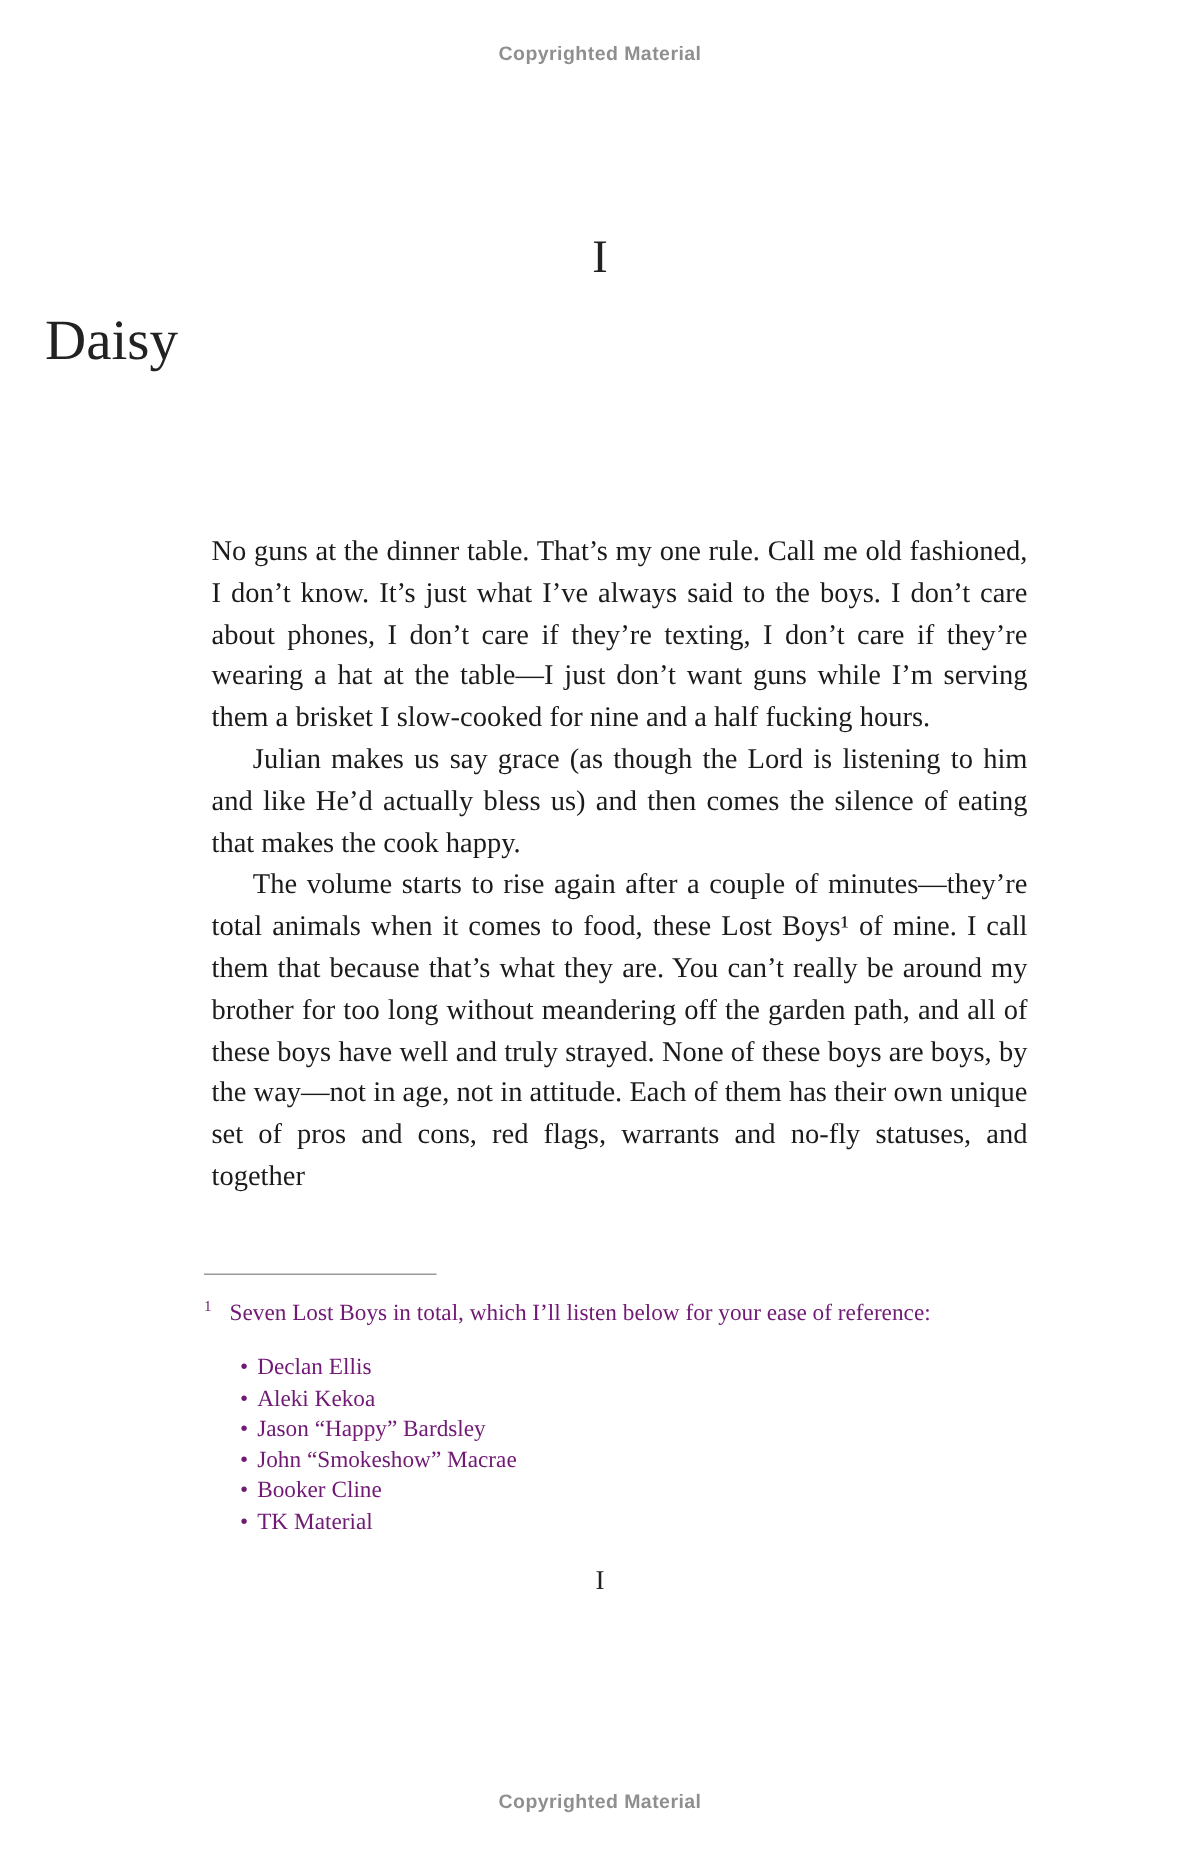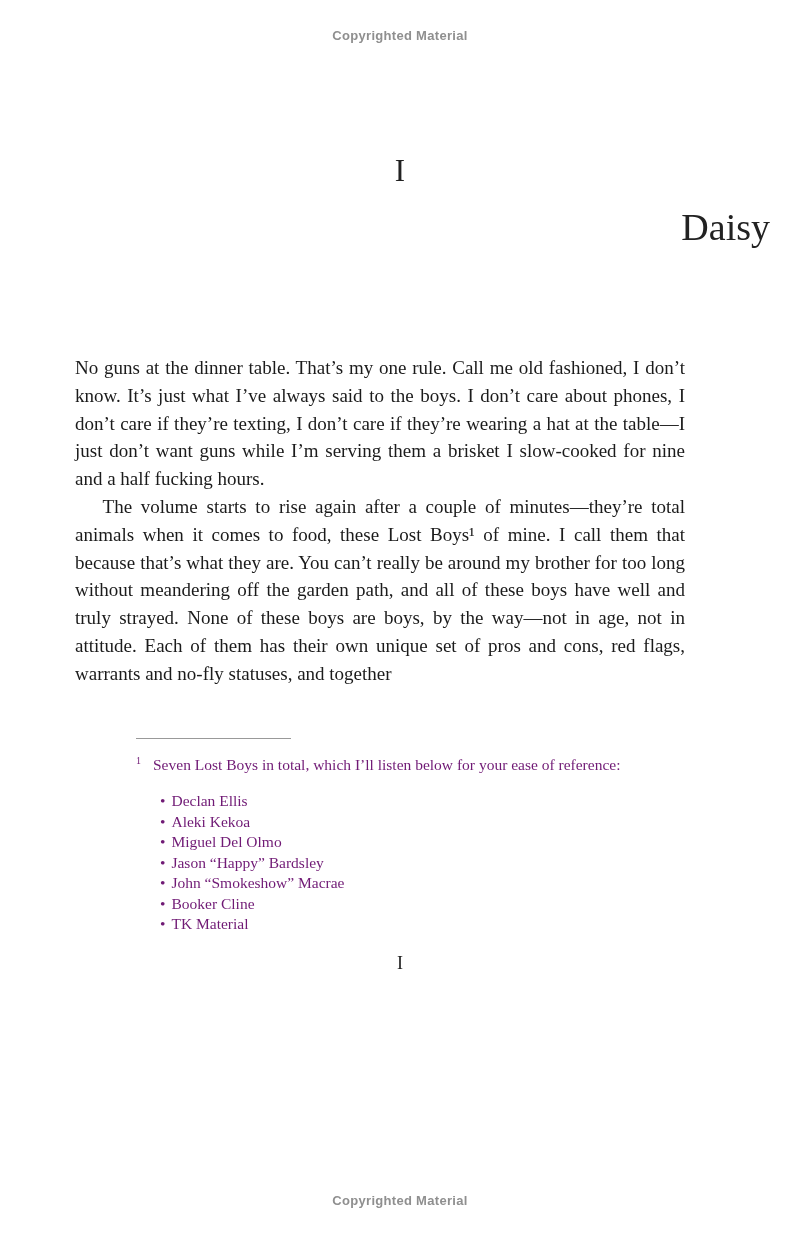--- a/index.html
+++ b/index.html
@@ -33,28 +33,28 @@
 
   .chapter-number {
     margin-top: 155px;
     text-align: center;
     font-size: 31px;
     line-height: 1;
     color: #222;
   }
   .chapter-title {
     margin-top: 22px;
-    text-align: right;
+    text-align: left;
     font-size: 38px;
     line-height: 1;
     color: #222;
   }
 
   .body-text {
-    margin: 108px 85px 0 45px;
+    margin: 108px 85px 0 111px;
     font-size: 19px;
     line-height: 27.8px;
     text-align: justify;
     color: #1b1b1b;
   }
   .body-text p {
     margin: 0;
   }
   .body-text p.indent {
     text-indent: 1.45em;
@@ -109,37 +109,35 @@
 <div class="page">
 
   <div class="copyright top">Copyrighted Material</div>
 
   <div class="chapter-number">I</div>
 
   <div class="chapter-title">Daisy</div>
 
   <div class="body-text">
     <p>No guns at the dinner table. That’s my one rule. Call me old fashioned, I don’t know. It’s just what I’ve always said to the boys. I don’t care about phones, I don’t care if they’re texting, I don’t care if they’re wearing a hat at the table—I just don’t want guns while I’m serving them a brisket I slow-cooked for nine and a half fucking hours.</p>
+    <p class="indent">Julian makes us say grace (as though the Lord is listening to him and like He’d actually bless us) and then comes the silence of eating that makes the cook happy.</p>
     <p class="indent">The volume starts to rise again after a couple of minutes—they’re total animals when it comes to food, these Lost Boys¹ of mine. I call them that because that’s what they are. You can’t really be around my brother for too long without meandering off the garden path, and all of these boys have well and truly strayed. None of these boys are boys, by the way—not in age, not in attitude. Each of them has their own unique set of pros and cons, red flags, warrants and no-fly statuses, and together</p>
   </div>
 
   <div class="footnote">
     <hr class="footnote-rule">
     <p class="footnote-text">
       <sup>1</sup><span>Seven Lost Boys in total, which I’ll listen below for your ease of reference:</span>
     </p>
     <div class="fn-list">
       <div class="fn-item">
         <span class="bullet">•</span><span>Declan Ellis</span>
       </div>
       <div class="fn-item">
         <span class="bullet">•</span><span>Aleki Kekoa</span>
-      </div>
-      <div class="fn-item">
-        <span class="bullet">•</span><span>Miguel Del Olmo</span>
       </div>
       <div class="fn-item">
         <span class="bullet">•</span><span>Jason “Happy” Bardsley</span>
       </div>
       <div class="fn-item">
         <span class="bullet">•</span><span>John “Smokeshow” Macrae</span>
       </div>
       <div class="fn-item">
         <span class="bullet">•</span><span>Booker Cline</span>
       </div>

